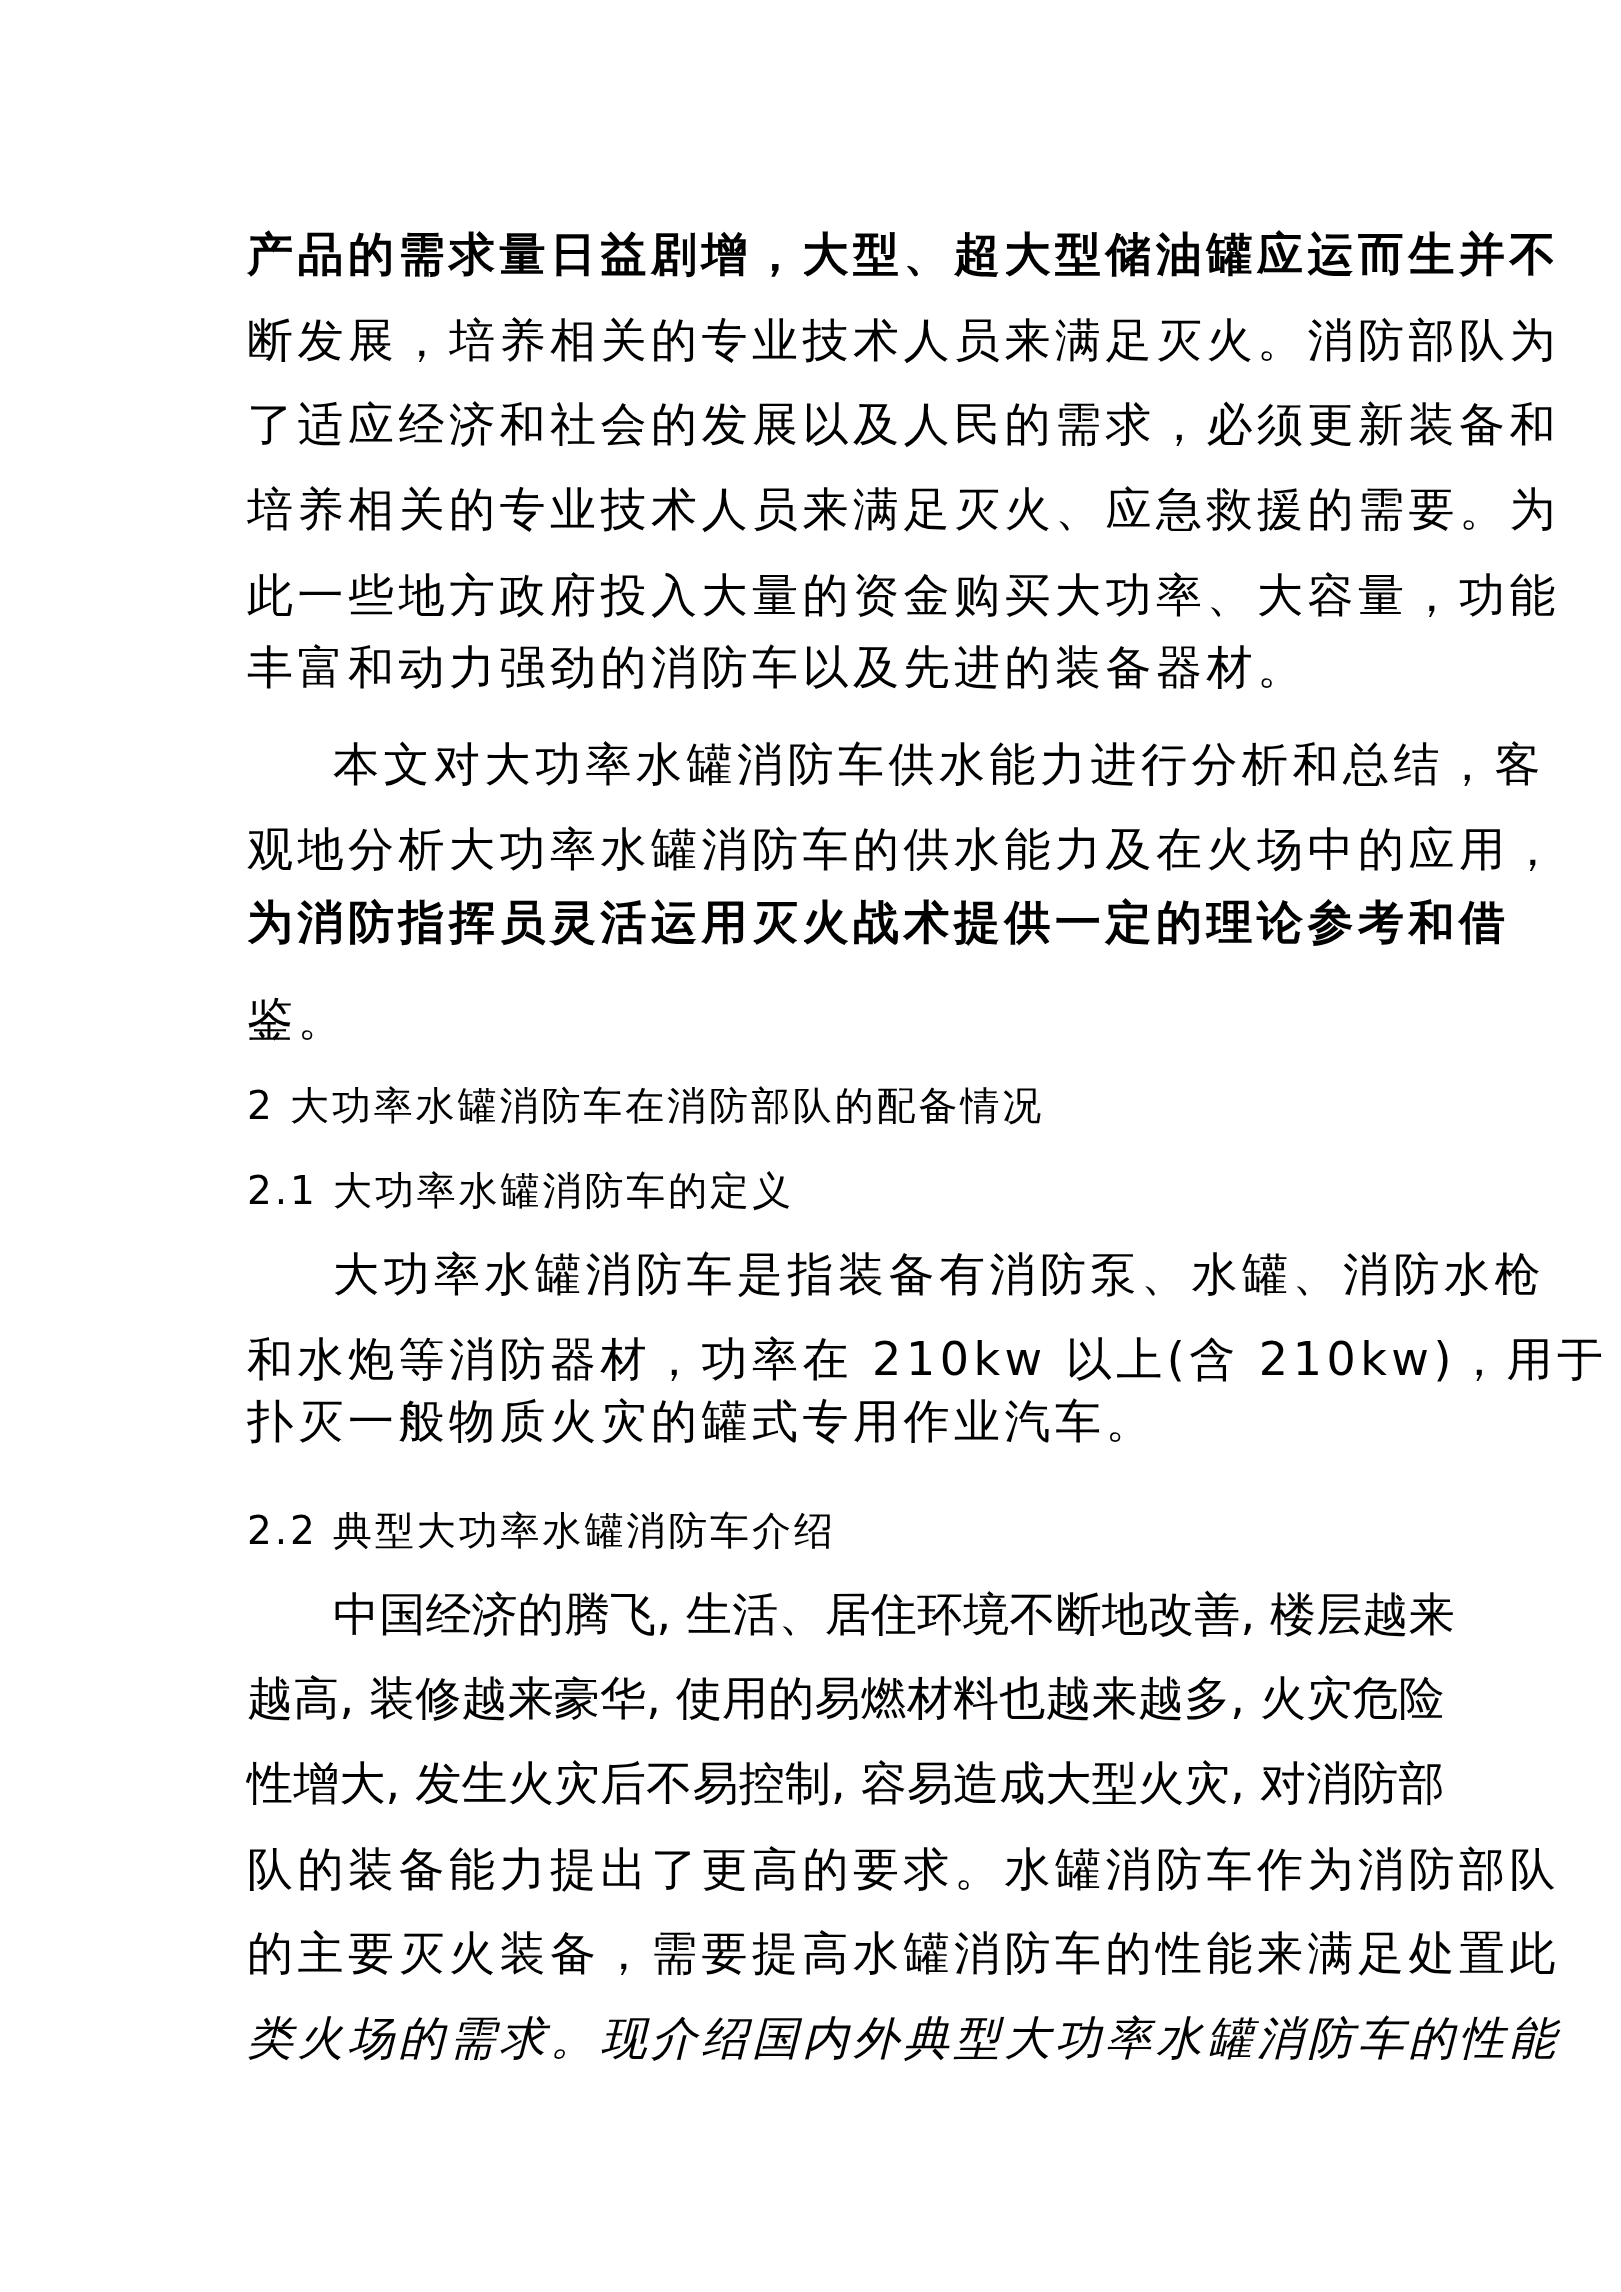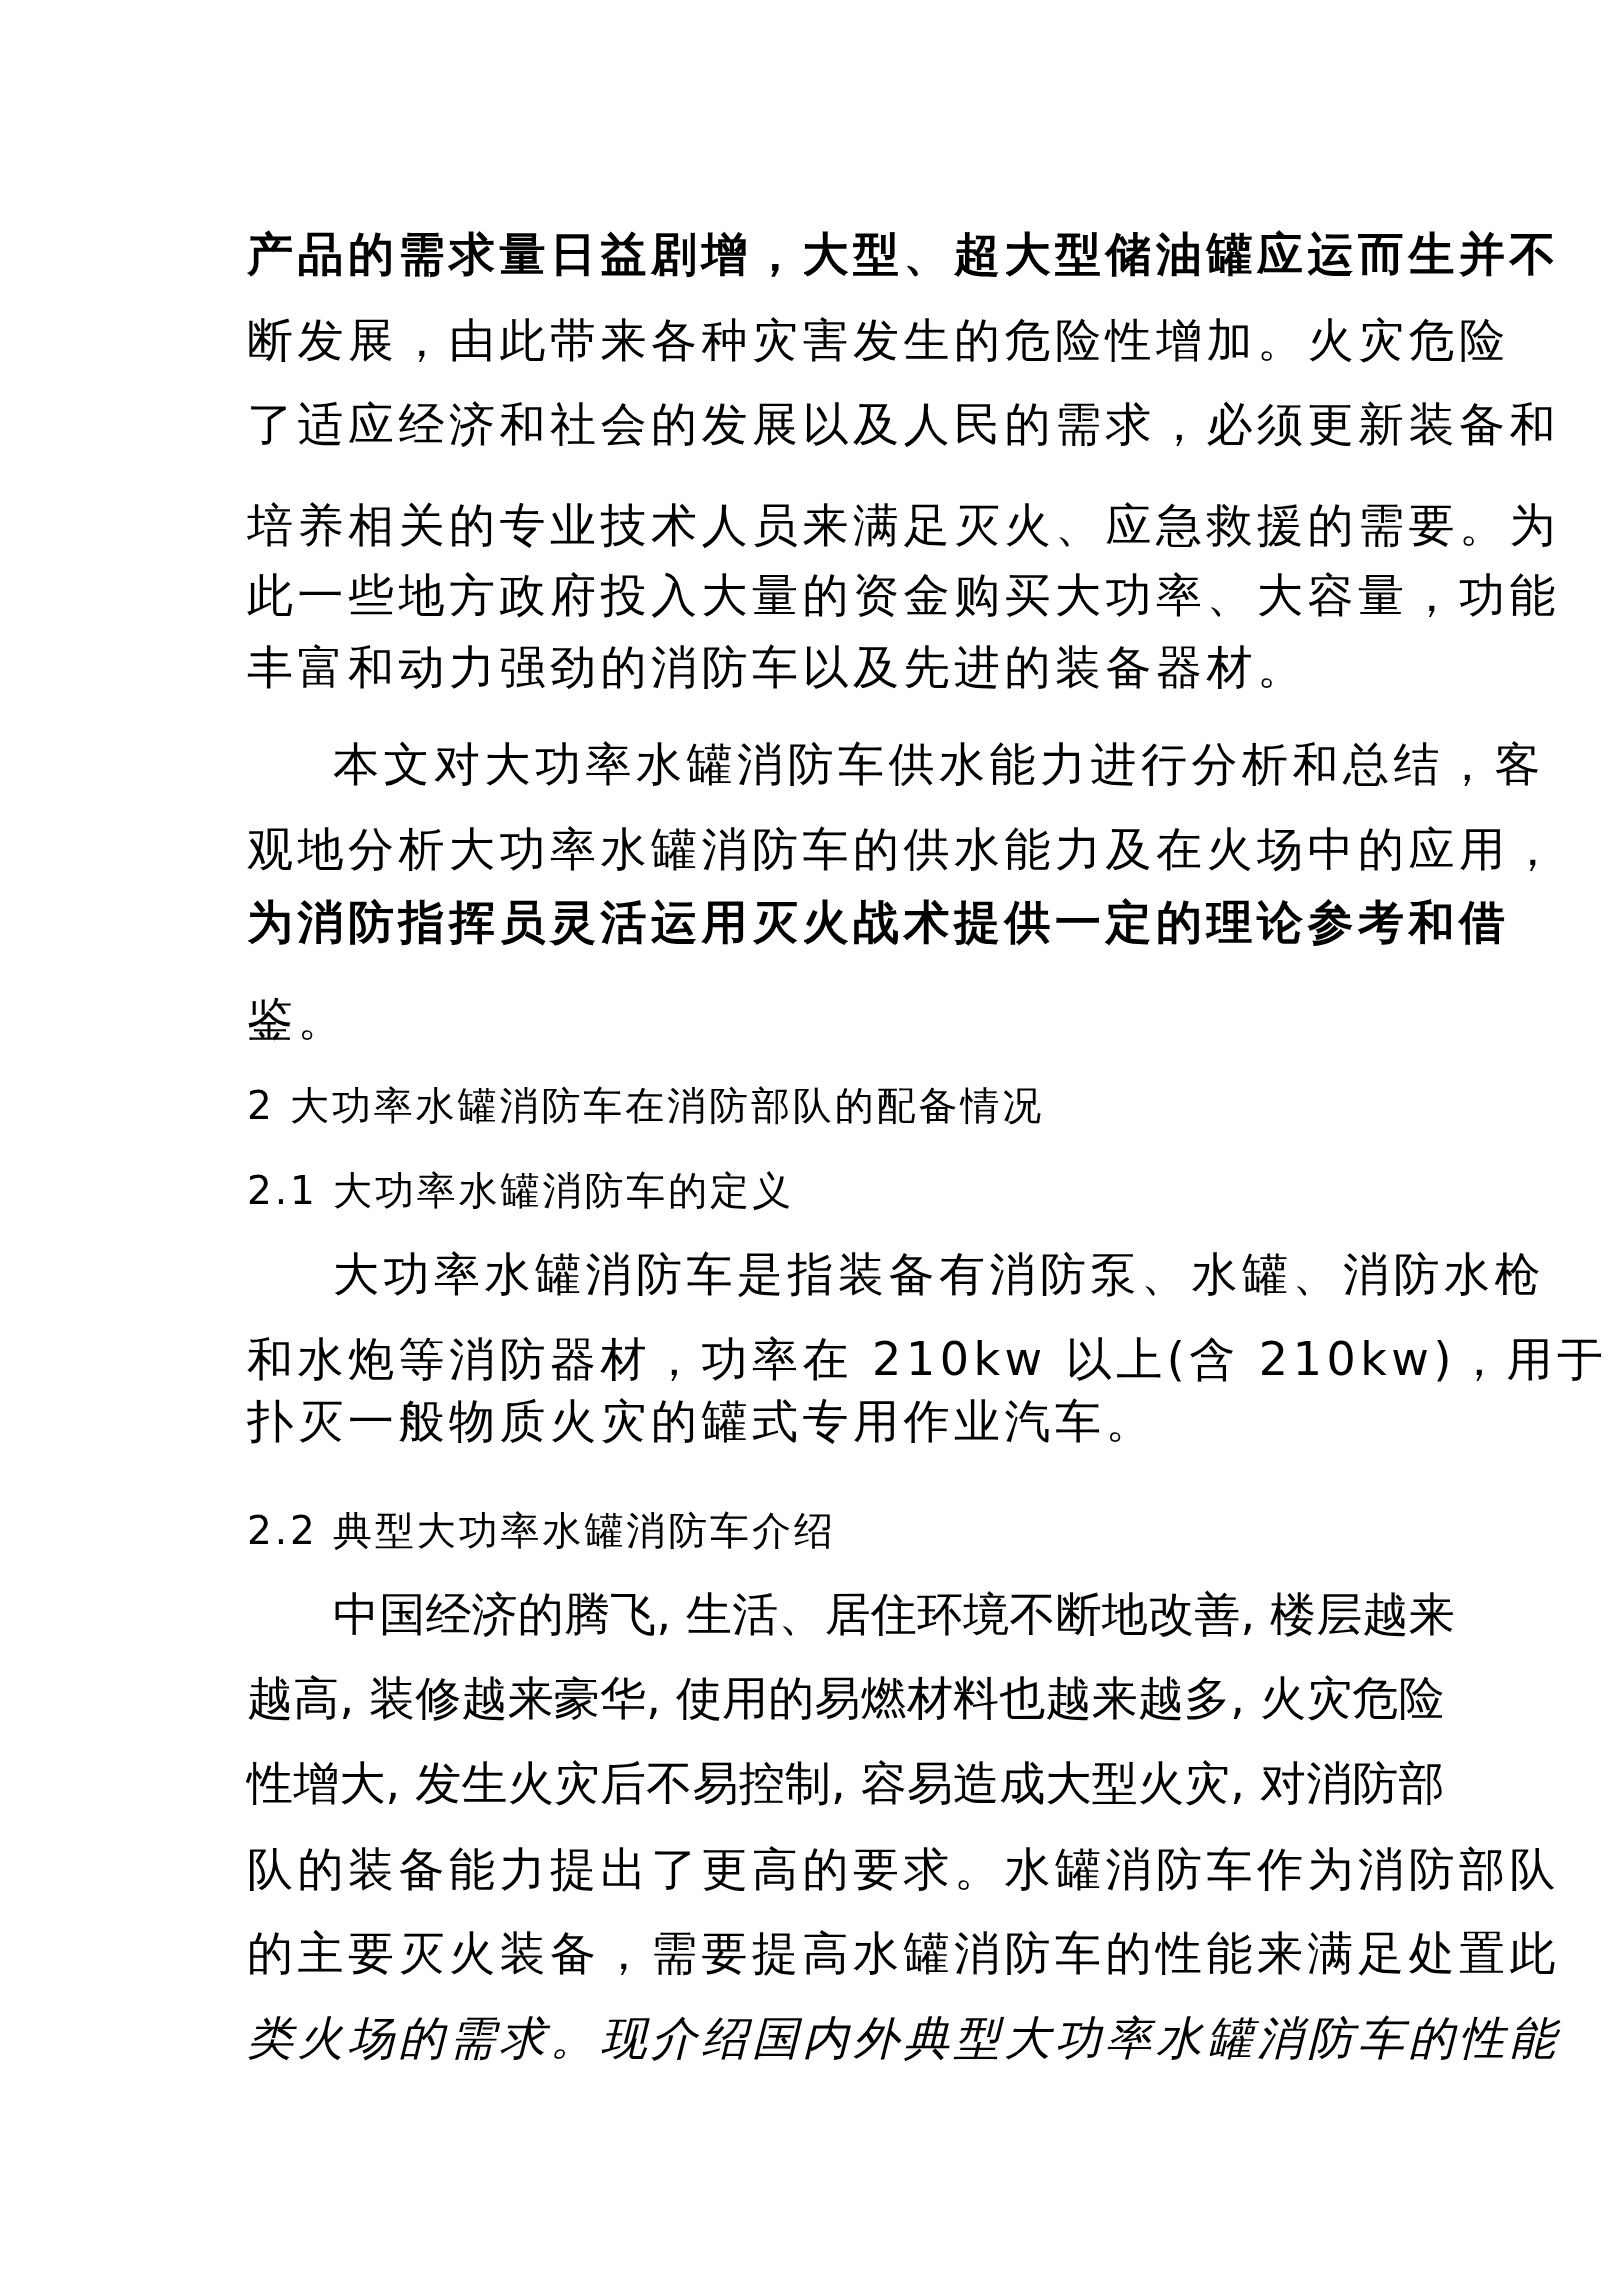--- a/index.html
+++ b/index.html
@@ -40,23 +40,23 @@
     .line.tight {
       letter-spacing: 0.2px;
     }
   </style>
 </head>
 <body>
 
 <div class="page">
 
   <div class="line" style="top:225px;font-weight:bold;">产品的需求量日益剧增，大型、超大型储油罐应运而生并不</div>
-  <div class="line" style="top:311px;">断发展，由此带来各种灾害发生的危险性增加。火灾危险</div>
+  <div class="line" style="top:311px;">断发展，培养相关的专业技术人员来满足灭火。消防部队为</div>
   <div class="line" style="top:395px;">了适应经济和社会的发展以及人民的需求，必须更新装备和</div>
-  <div class="line" style="top:480px;margin-top:16px;">培养相关的专业技术人员来满足灭火、应急救援的需要。为</div>
+  <div class="line" style="top:480px;">培养相关的专业技术人员来满足灭火、应急救援的需要。为</div>
   <div class="line" style="top:566px;">此一些地方政府投入大量的资金购买大功率、大容量，功能</div>
   <div class="line" style="top:638px;">丰富和动力强劲的消防车以及先进的装备器材。</div>
 
   <div class="line indent" style="top:735px;">本文对大功率水罐消防车供水能力进行分析和总结，客</div>
   <div class="line" style="top:820px;">观地分析大功率水罐消防车的供水能力及在火场中的应用，</div>
   <div class="line" style="top:893px;font-weight:bold;">为消防指挥员灵活运用灭火战术提供一定的理论参考和借</div>
   <div class="line" style="top:990px;">鉴。</div>
 
   <div class="line heading" style="top:1076px;">2  大功率水罐消防车在消防部队的配备情况</div>
 

